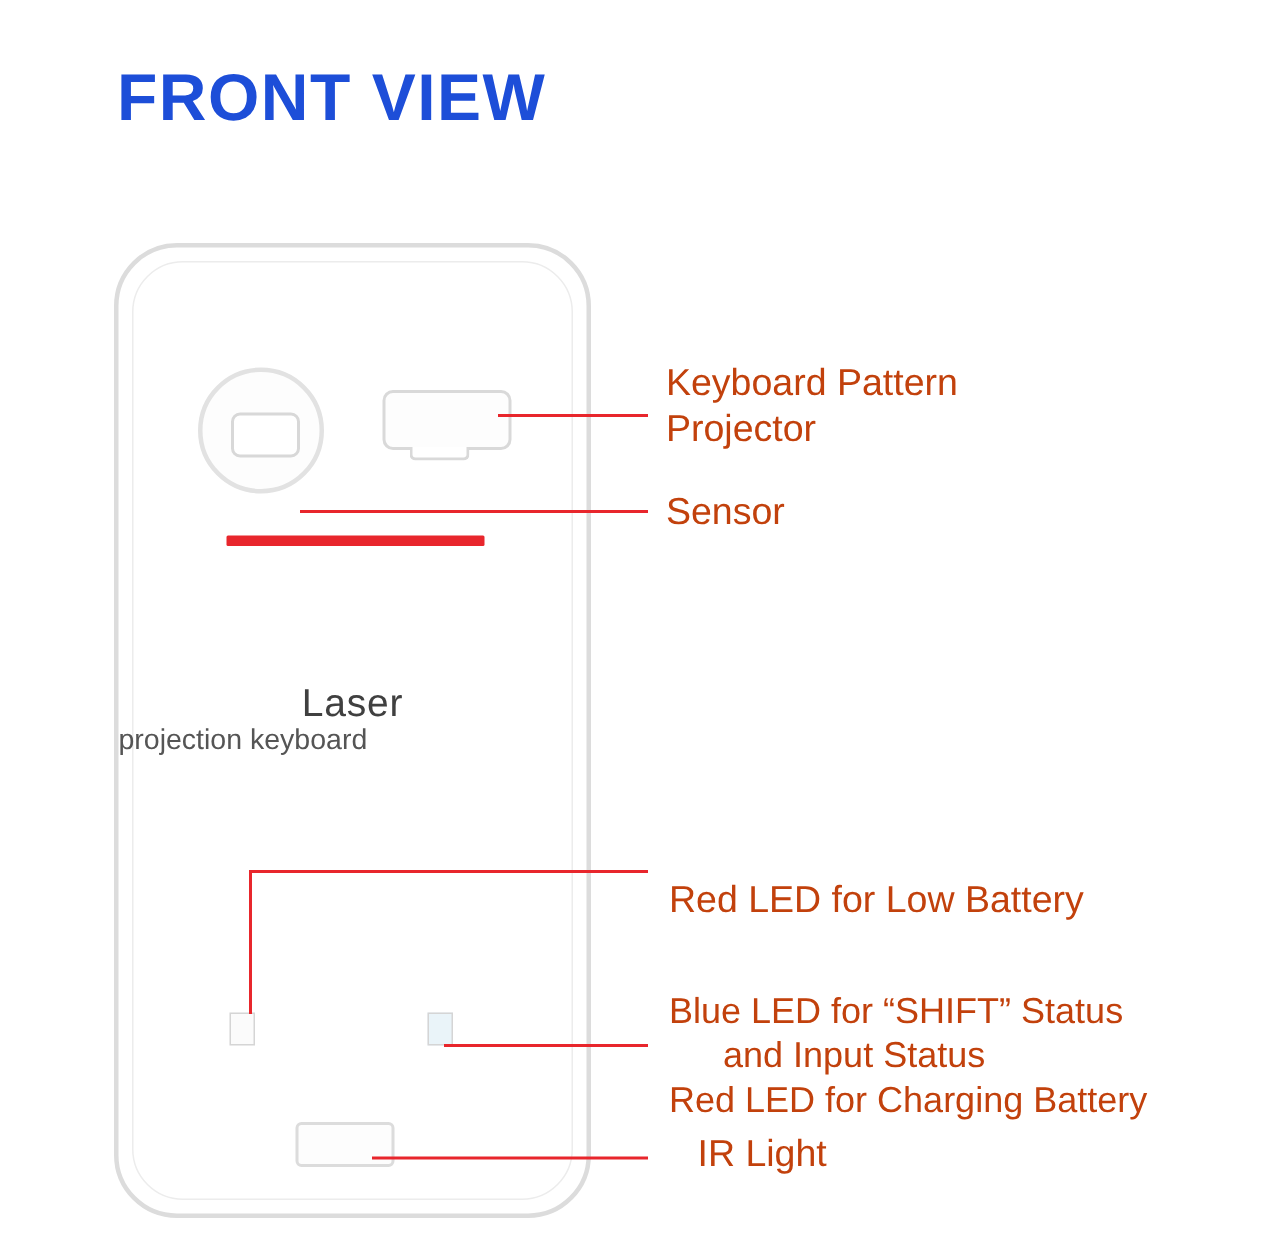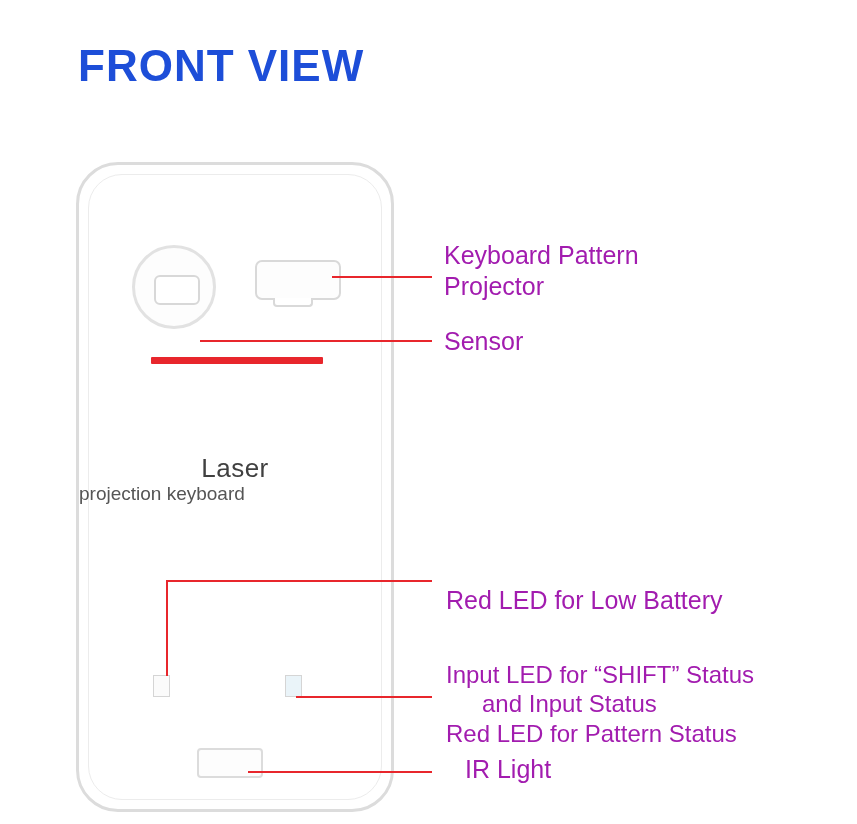--- a/index.html
+++ b/index.html
@@ -169,21 +169,21 @@
     position: absolute;
     width: 2px;
     background: #e8262c;
   }
 
   
   .label {
     position: absolute;
     font-size: 25px;
     line-height: 1.22;
-    color: #a21caf;
+    color: #c2410c;
     white-space: nowrap;
   }
   .label.small { font-size: 24px; }
   .label .indent { display: block; padding-left: 36px; }
 </style>
 </head>
 <body>
 
 <div id="title">FRONT VIEW</div>
 
@@ -228,20 +228,20 @@
 <div class="label" style="left:444px; top:326px;">
   <span>Sensor</span>
 </div>
 
 <div class="label" style="left:446px; top:554px;">
   <br>
   <span>Red LED for Low Battery</span>
 </div>
 
 <div class="label small" style="left:446px; top:660px;">
-  <span>Input LED for “SHIFT” Status</span>
+  <span>Blue LED for “SHIFT” Status</span>
   <span class="indent">and Input Status</span>
-  <span>Red LED for Pattern Status</span>
+  <span>Red LED for Charging Battery</span>
 </div>
 
 <div class="label" style="left:465px; top:754px;text-align:center;">
   <span>IR Light</span>
 </div>
 
 </body></html>

